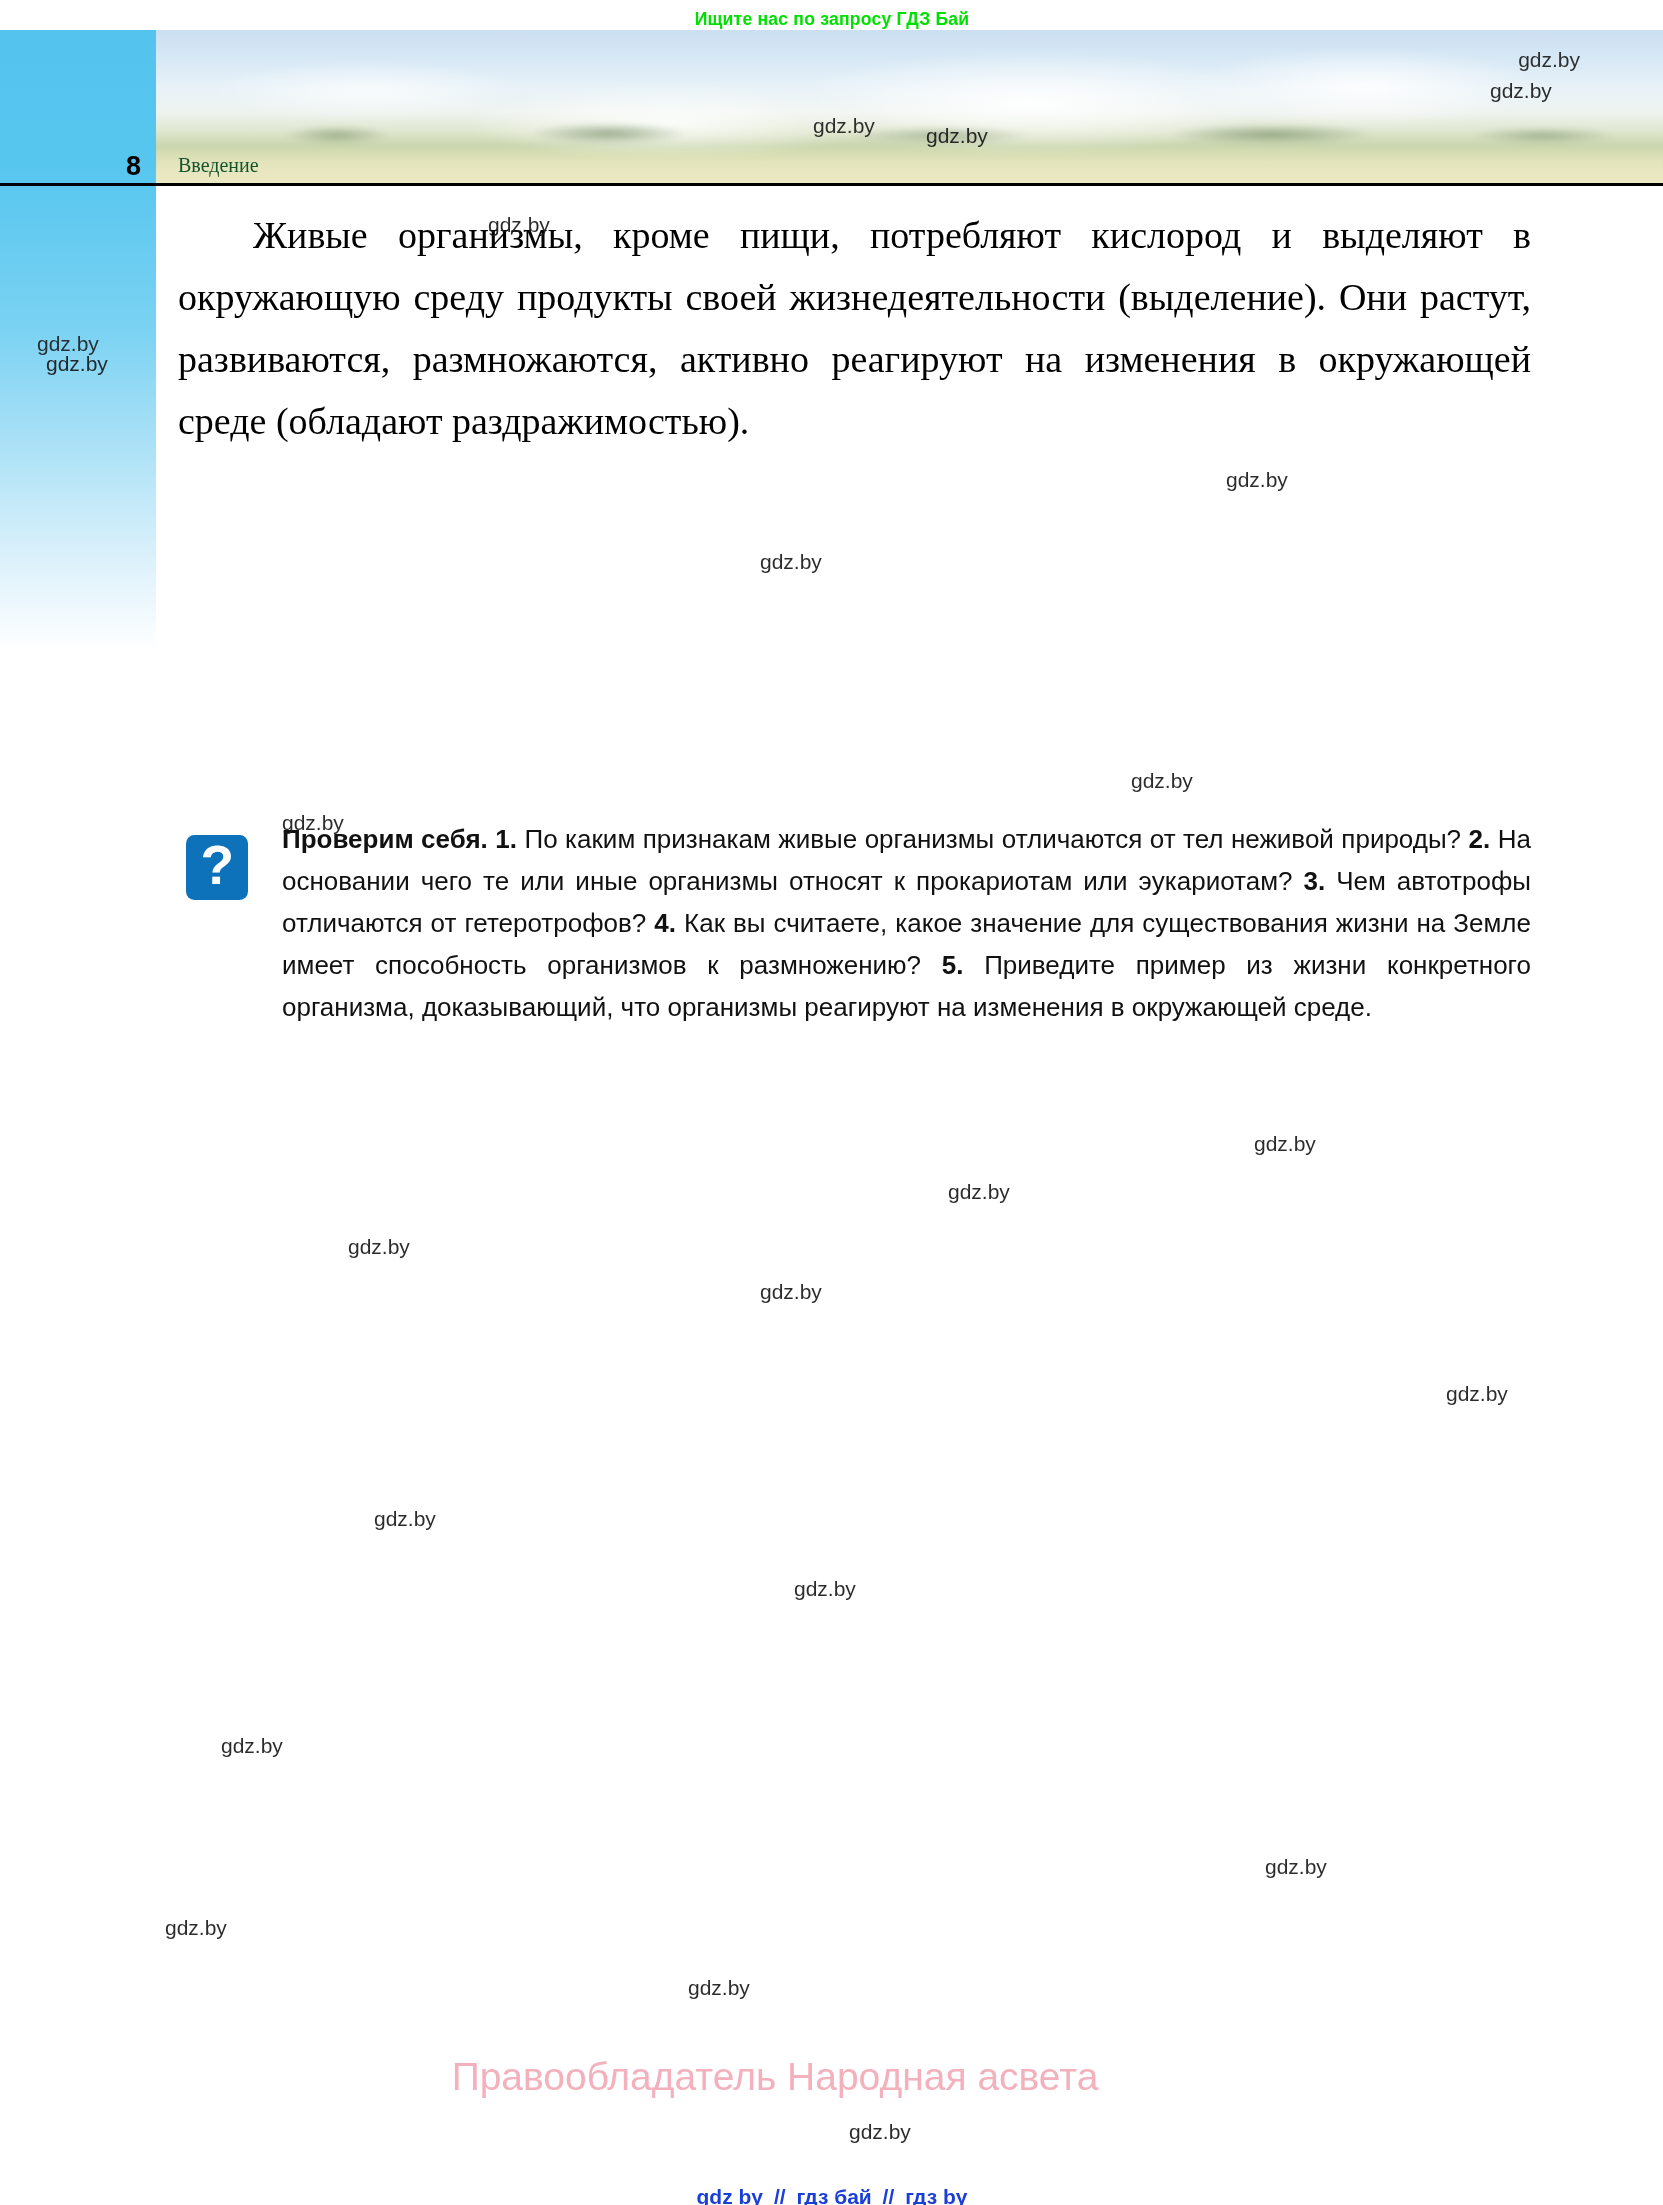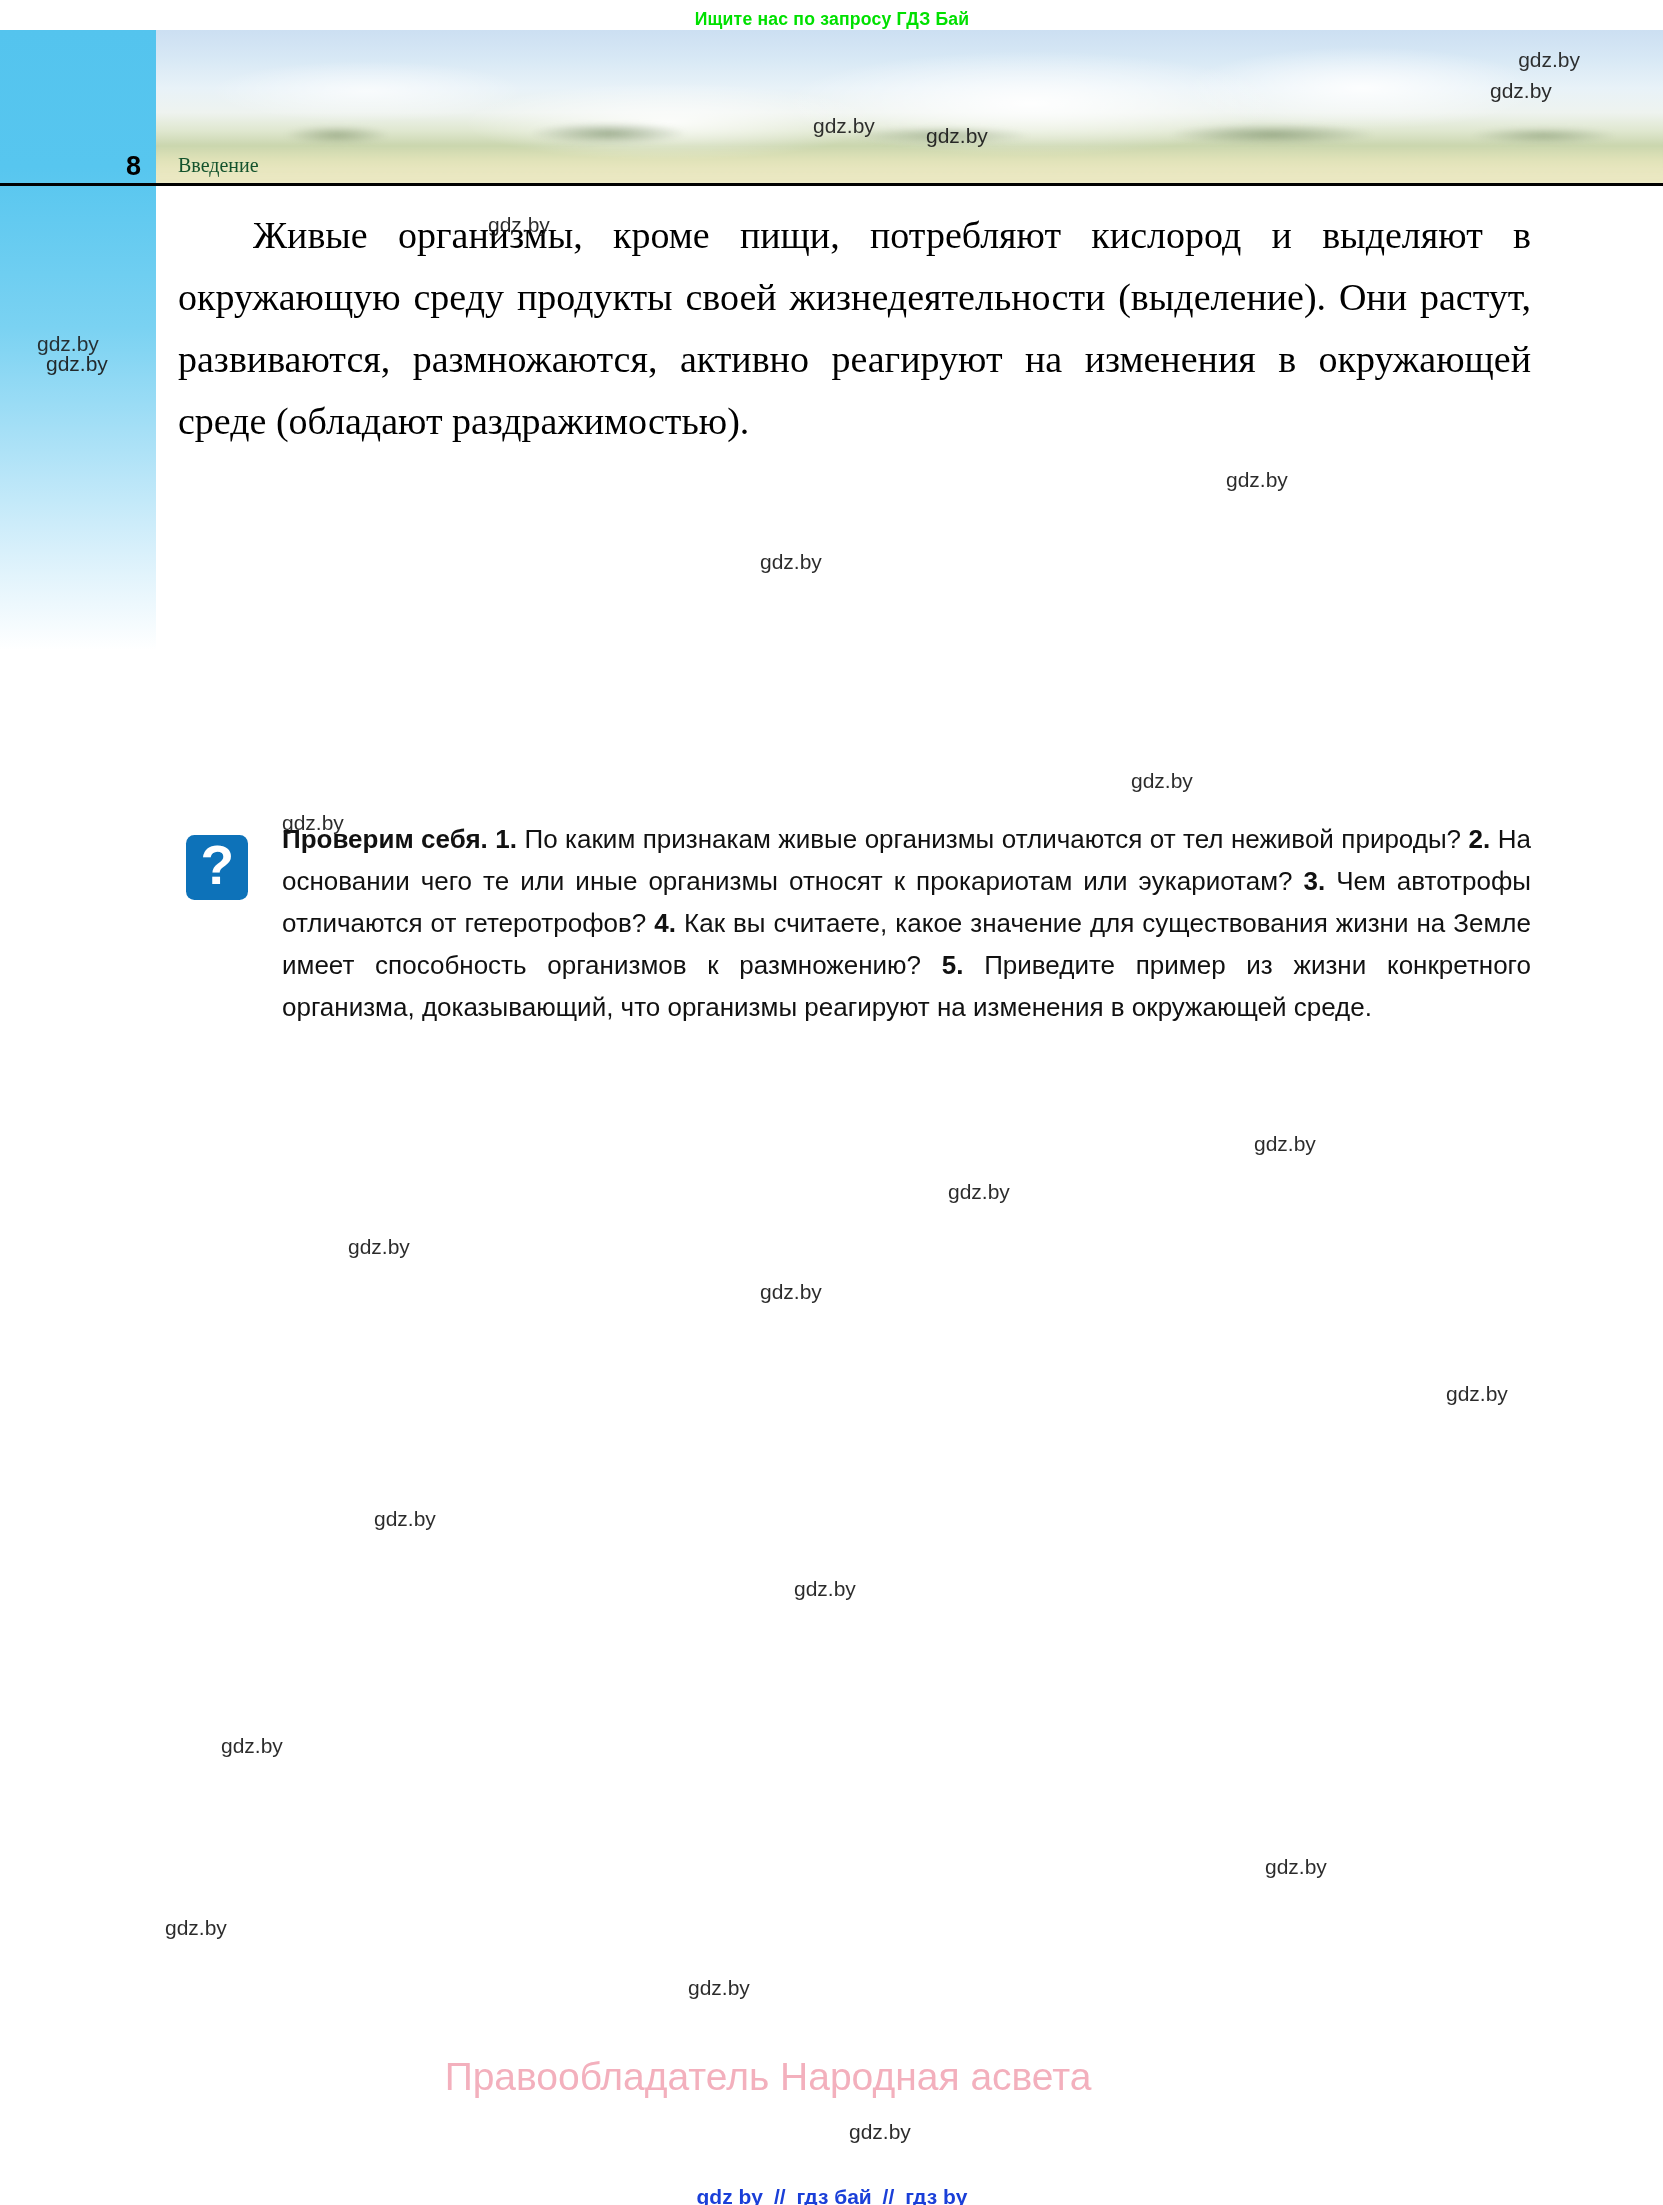--- a/index.html
+++ b/index.html
@@ -233,21 +233,21 @@
     color: #1a1a1a;
     opacity: .92;
     z-index: 8;
     white-space: nowrap;
   }
 
   
   .copyright-line {
     position: absolute;
     top: 2025px;
-    left: 4px;
+    left: 11px;
     width: 1528px;
     text-align: center;
     font-family: "Liberation Sans", sans-serif;
     font-size: 39px;
     color: #f3b0bd;
     z-index: 9;
   }
   .footer-links {
     position: absolute;
     top: 2155px;

